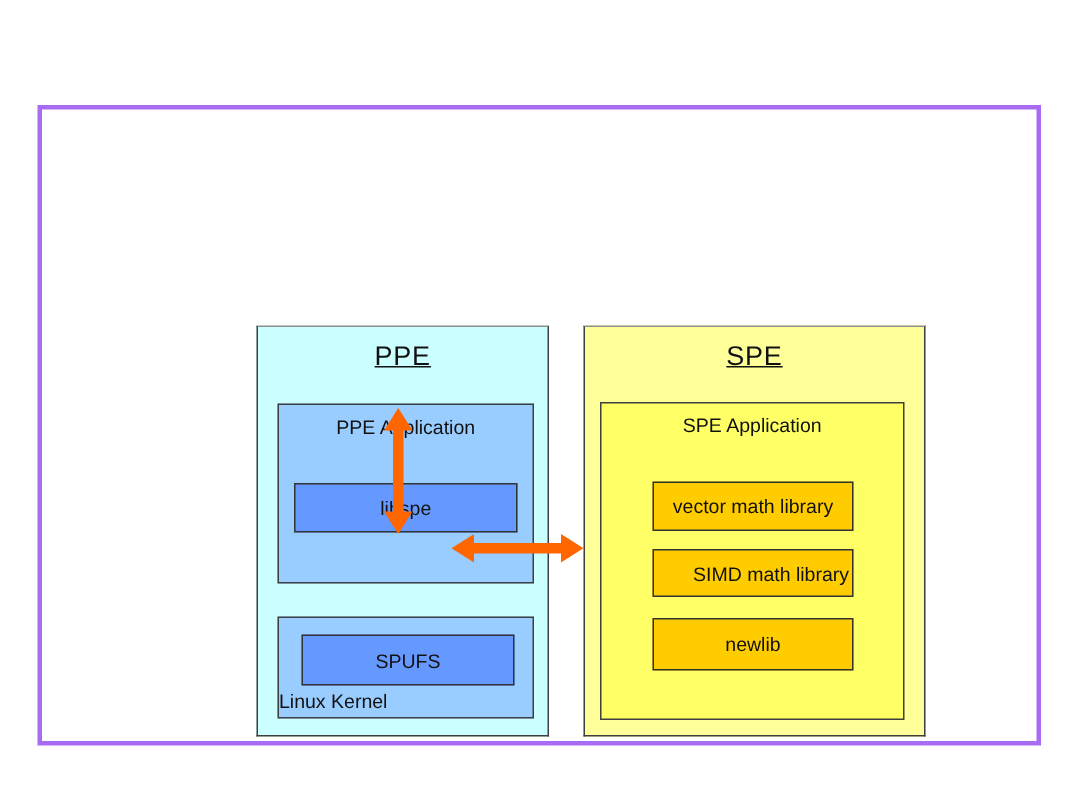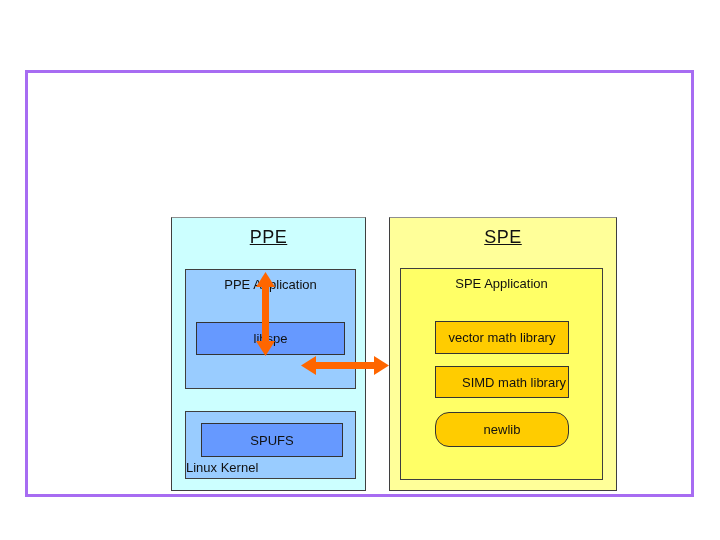--- a/index.html
+++ b/index.html
@@ -108,21 +108,20 @@
   #simd-box {
     left: 407px; top: 293px;
     width: 134px; height: 32px;
     background: #ffcc00;
     padding-left: 24px;
   }
   #newlib-box {
     left: 407px; top: 339px;
     width: 134px; height: 35px;
     background: #ffcc00;
-    border-radius: 14px;
   }
   #arrow-layer {
     position: absolute;
     left: 0; top: 0;
     width: 720px; height: 540px;
     pointer-events: none;
   }
 </style>
 </head>
 <body>

